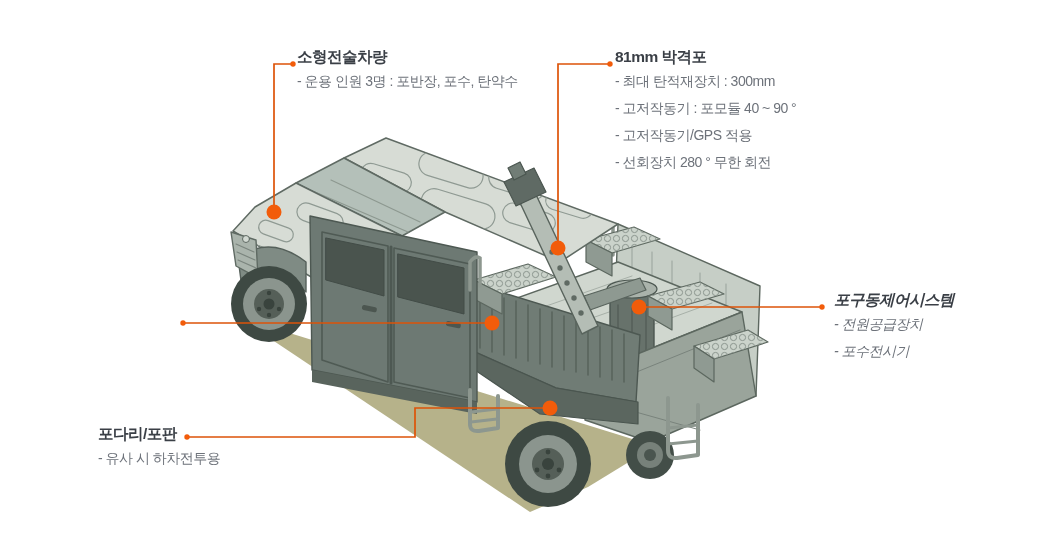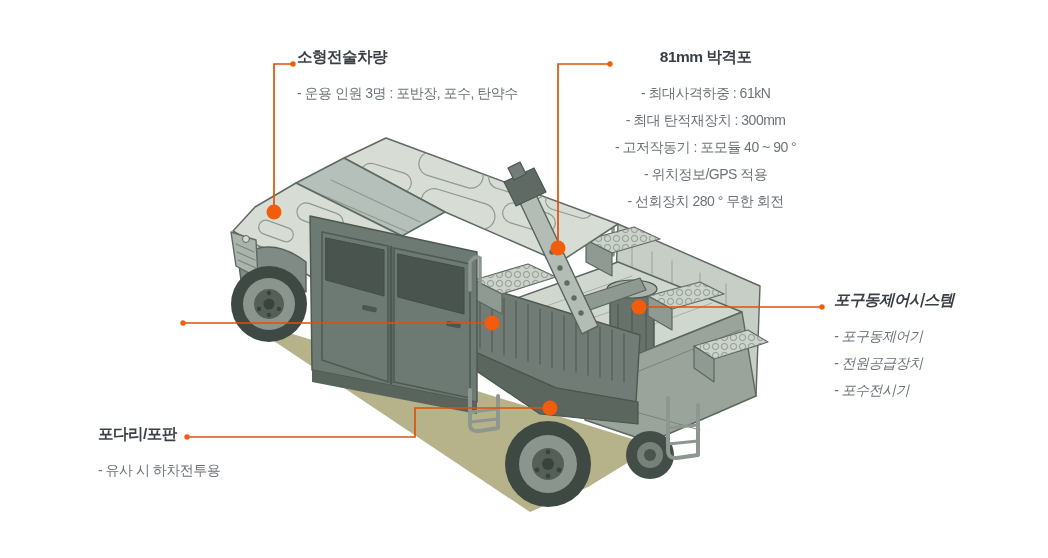--- a/index.html
+++ b/index.html
@@ -1,24 +1,24 @@
 <!DOCTYPE html>
 <html><head>
 <meta charset="utf-8">
 <style>
   html,body{margin:0;padding:0;background:#fff;}
   .page{position:relative;width:970px;height:558px;background:#fff;overflow:hidden;
         font-family:"Liberation Sans","DejaVu Sans",sans-serif;padding-left:17px;}
   .illustration{position:absolute;left:0;top:0;width:1048px;height:558px;}
   .callout{position:absolute;white-space:nowrap;}
   .c-title{font-size:15.5px;font-weight:bold;color:#3a3f46;letter-spacing:-0.5px;}
-  .c-items{margin-top:12px;}
+  .c-items{margin-top:0;}
   .c-item{font-size:14px;color:#6d727a;letter-spacing:-0.5px;line-height:27px;}
   #c-vehicle{left:297px;top:47px;}
-  #c-mortar{left:615px;top:47px;text-align:center;}
+  #c-mortar{left:615px;top:47px;}
   #c-ammo{left:88px;top:305px;}
   #c-gun{left:834px;top:290px;font-style:italic;}
   #c-legs{left:98px;top:424px;}
 </style>
 </head>
 <body>
 
 <div class="page">
 
   <svg class="illustration" viewBox="0 0 1048 558">
@@ -192,33 +192,31 @@
   <div class="callout" id="c-vehicle">
     <div class="c-title">소형전술차량</div>
     <div class="c-items">
       <div class="c-item">- 운용 인원 3명 : 포반장, 포수, 탄약수</div>
     </div>
   </div>
 
   <div class="callout" id="c-mortar">
     <div class="c-title">81mm 박격포</div>
     <div class="c-items">
-      <div class="c-item">- 최대사격하중 : 61kN</div>
       <div class="c-item">- 최대 탄적재장치 : 300mm</div>
       <div class="c-item">- 고저작동기 : 포모듈 40 ~ 90 °</div>
-      <div class="c-item">- 위치정보/GPS 적용</div>
+      <div class="c-item">- 고저작동기/GPS 적용</div>
       <div class="c-item">- 선회장치 280 ° 무한 회전</div>
     </div>
   </div>
 
 
   <div class="callout" id="c-gun">
     <div class="c-title">포구동제어시스템</div>
     <div class="c-items">
-      <div class="c-item">- 포구동제어기</div>
       <div class="c-item">- 전원공급장치</div>
       <div class="c-item">- 포수전시기</div>
     </div>
   </div>
 
   <div class="callout" id="c-legs">
     <div class="c-title">포다리/포판</div>
     <div class="c-items">
       <div class="c-item">- 유사 시 하차전투용</div>
     </div>

